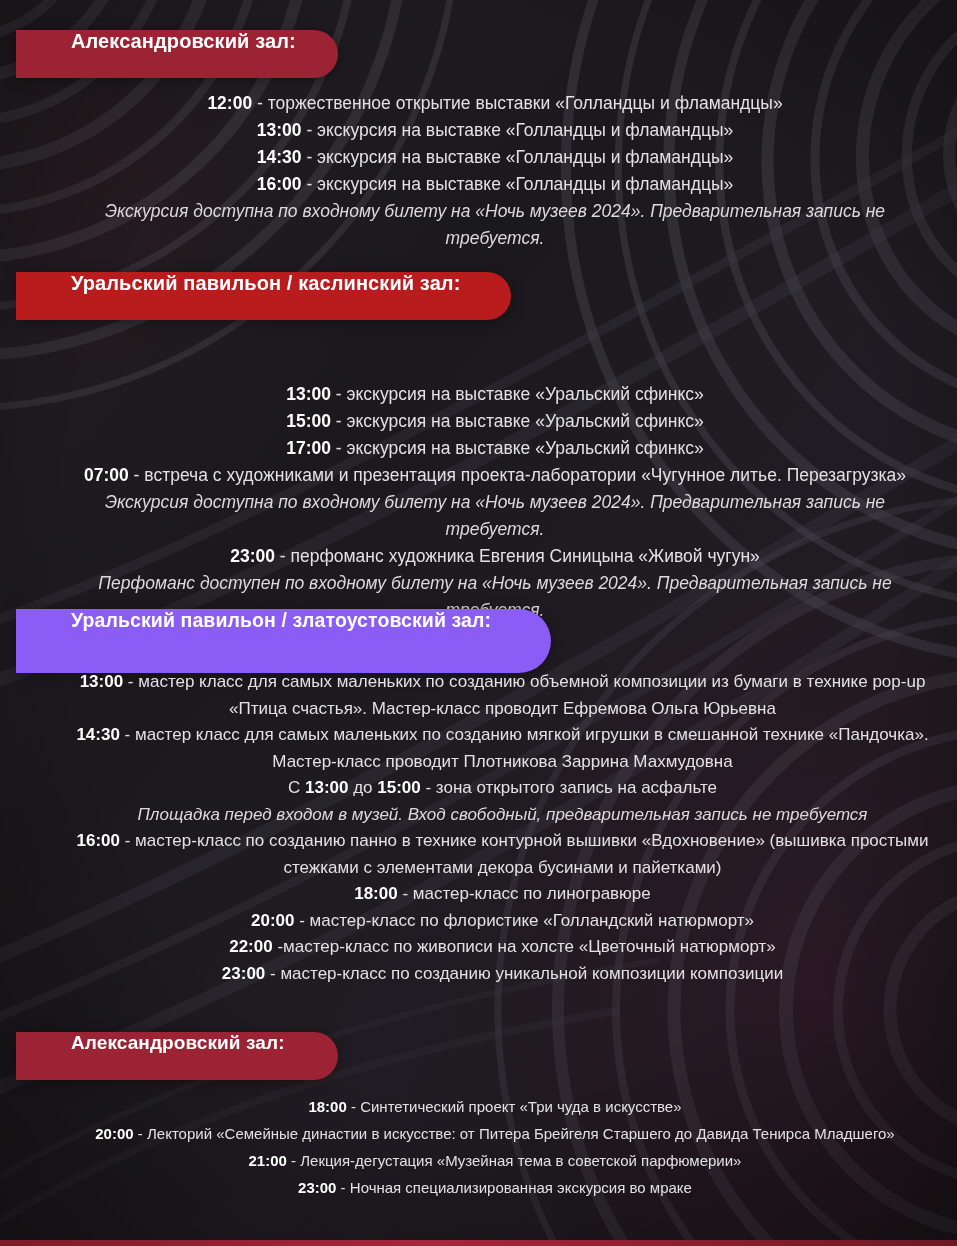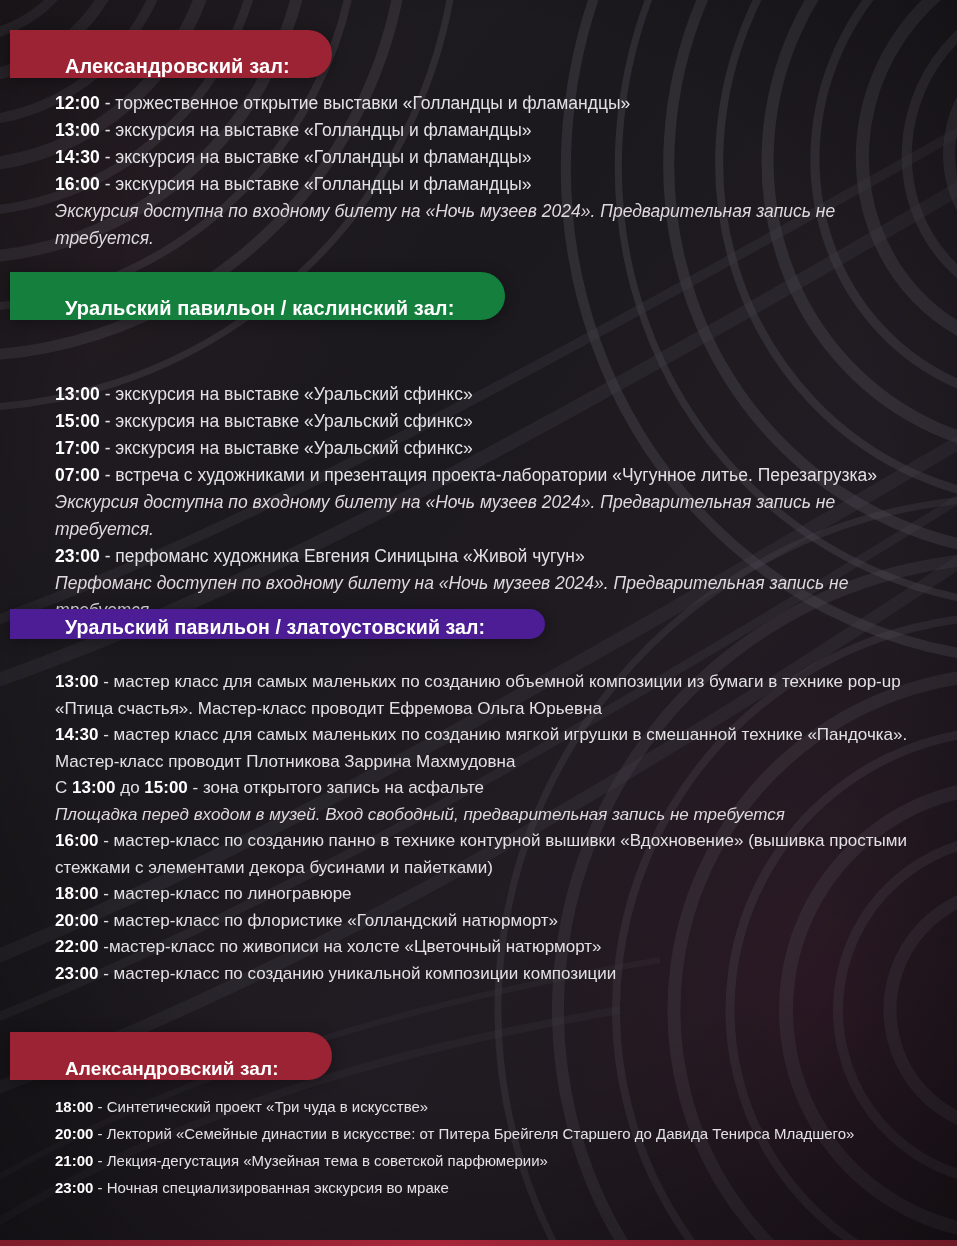--- a/index.html
+++ b/index.html
@@ -29,45 +29,46 @@
   #page {
     position: relative;
     z-index: 2;
     width: 957px;
     height: 1246px;
   }
 
   
   .banner {
     position: absolute;
-    left: 10px;
+    left: 16px;
     background: #9c2333;
     border-top-right-radius: 999px;
     border-bottom-right-radius: 999px;
     display: flex;
-    align-items: flex-end;
+    align-items: flex-start;
     padding-left: 55px;
     box-shadow: 0 2px 14px rgba(0,0,0,0.35);
   }
   .banner-title {
     color: #ffffff;
     font-weight: bold;
     letter-spacing: 0.1px;
     white-space: nowrap;
   }
 
   
   .block {
     position: absolute;
     left: 55px;
     color: #e9e7ea;
   }
   .line {
     color: #e3e1e4;
     white-space: normal;
+    text-align: center;
   }
   .line b { color:#ffffff; font-weight:bold; }
   .line.note {
     font-style: italic;
     color: #ddd9dd;
   }
 
   
   #bottom-stripe {
     position:absolute;
@@ -177,33 +178,33 @@
 <div class="banner" style="top: 30px; height: 48px; width: 322px; background: rgb(156, 35, 51);">
       <div class="banner-title" style="font-size: 20px;">Александровский зал:</div>
     </div>
     <div class="block" style="top: 90px; width: 880px; font-size: 17.5px; line-height: 27px;">
       <div class="line"><b>12:00</b> - <span>торжественное открытие выставки «Голландцы и фламандцы»</span></div>
       <div class="line"><b>13:00</b> - <span>экскурсия на выставке «Голландцы и фламандцы»</span></div>
       <div class="line"><b>14:30</b> - <span>экскурсия на выставке «Голландцы и фламандцы»</span></div>
       <div class="line"><b>16:00</b> - <span>экскурсия на выставке «Голландцы и фламандцы»</span></div>
       <div class="line note"><span>Экскурсия доступна по входному билету на «Ночь музеев 2024». Предварительная запись не требуется.</span></div>
     </div>
-    <div class="banner" style="top: 272px; height: 48px; width: 495px; background: #15803d;">
+    <div class="banner" style="top: 272px; height: 48px; width: 495px; background: #b91c1c;">
       <div class="banner-title" style="font-size: 20px;">Уральский павильон / каслинский зал:</div>
     </div>
     <div class="block" style="top: 333px; width: 880px; font-size: 17.5px; line-height: 27px; margin-top: 48px;">
       <div class="line"><b>13:00</b> - <span>экскурсия на выставке «Уральский сфинкс»</span></div>
       <div class="line"><b>15:00</b> - <span>экскурсия на выставке «Уральский сфинкс»</span></div>
       <div class="line"><b>17:00</b> - <span>экскурсия на выставке «Уральский сфинкс»</span></div>
       <div class="line"><b>07:00</b> - <span>встреча с художниками и презентация проекта-лаборатории «Чугунное литье. Перезагрузка»</span></div>
       <div class="line note"><span>Экскурсия доступна по входному билету на «Ночь музеев 2024». Предварительная запись не требуется.</span></div>
       <div class="line"><b>23:00</b> - <span>перфоманс художника Евгения Синицына «Живой чугун»</span></div>
       <div class="line note"><span>Перфоманс доступен по входному билету на «Ночь музеев 2024». Предварительная запись не требуется.</span></div>
     </div>
-    <div class="banner" style="top: 609px; height: 30px; width: 535px; background: #4c1d95;">
+    <div class="banner" style="top: 609px; height: 64px; width: 535px; background: #8b5cf6;">
       <div class="banner-title" style="font-size: 19.5px;">Уральский павильон / златоустовский зал:</div>
     </div>
     <div class="block" style="top: 669px; width: 895px; font-size: 17px; line-height: 26.5px;">
       <div class="line"><b>13:00</b> - <span>мастер класс для самых маленьких по созданию объемной композиции из бумаги в технике pop-up «Птица счастья». Мастер-класс проводит Ефремова Ольга Юрьевна</span></div>
       <div class="line"><b>14:30</b> - <span>мастер класс для самых маленьких по созданию мягкой игрушки в смешанной технике «Пандочка». Мастер-класс проводит Плотникова Заррина Махмудовна</span></div>
       <div class="line">С <b>13:00</b> до <b>15:00</b><span> - зона открытого запись на асфальте</span></div>
       <div class="line note"><span>Площадка перед входом в музей. Вход свободный, предварительная запись не требуется</span></div>
       <div class="line"><b>16:00</b> - <span>мастер-класс по созданию панно в технике контурной вышивки «Вдохновение» (вышивка простыми стежками с элементами декора бусинами и пайетками)</span></div>
       <div class="line"><b>18:00</b> - <span>мастер-класс по линогравюре</span></div>
       <div class="line"><b>20:00</b> - <span>мастер-класс по флористике «Голландский натюрморт»</span></div>

